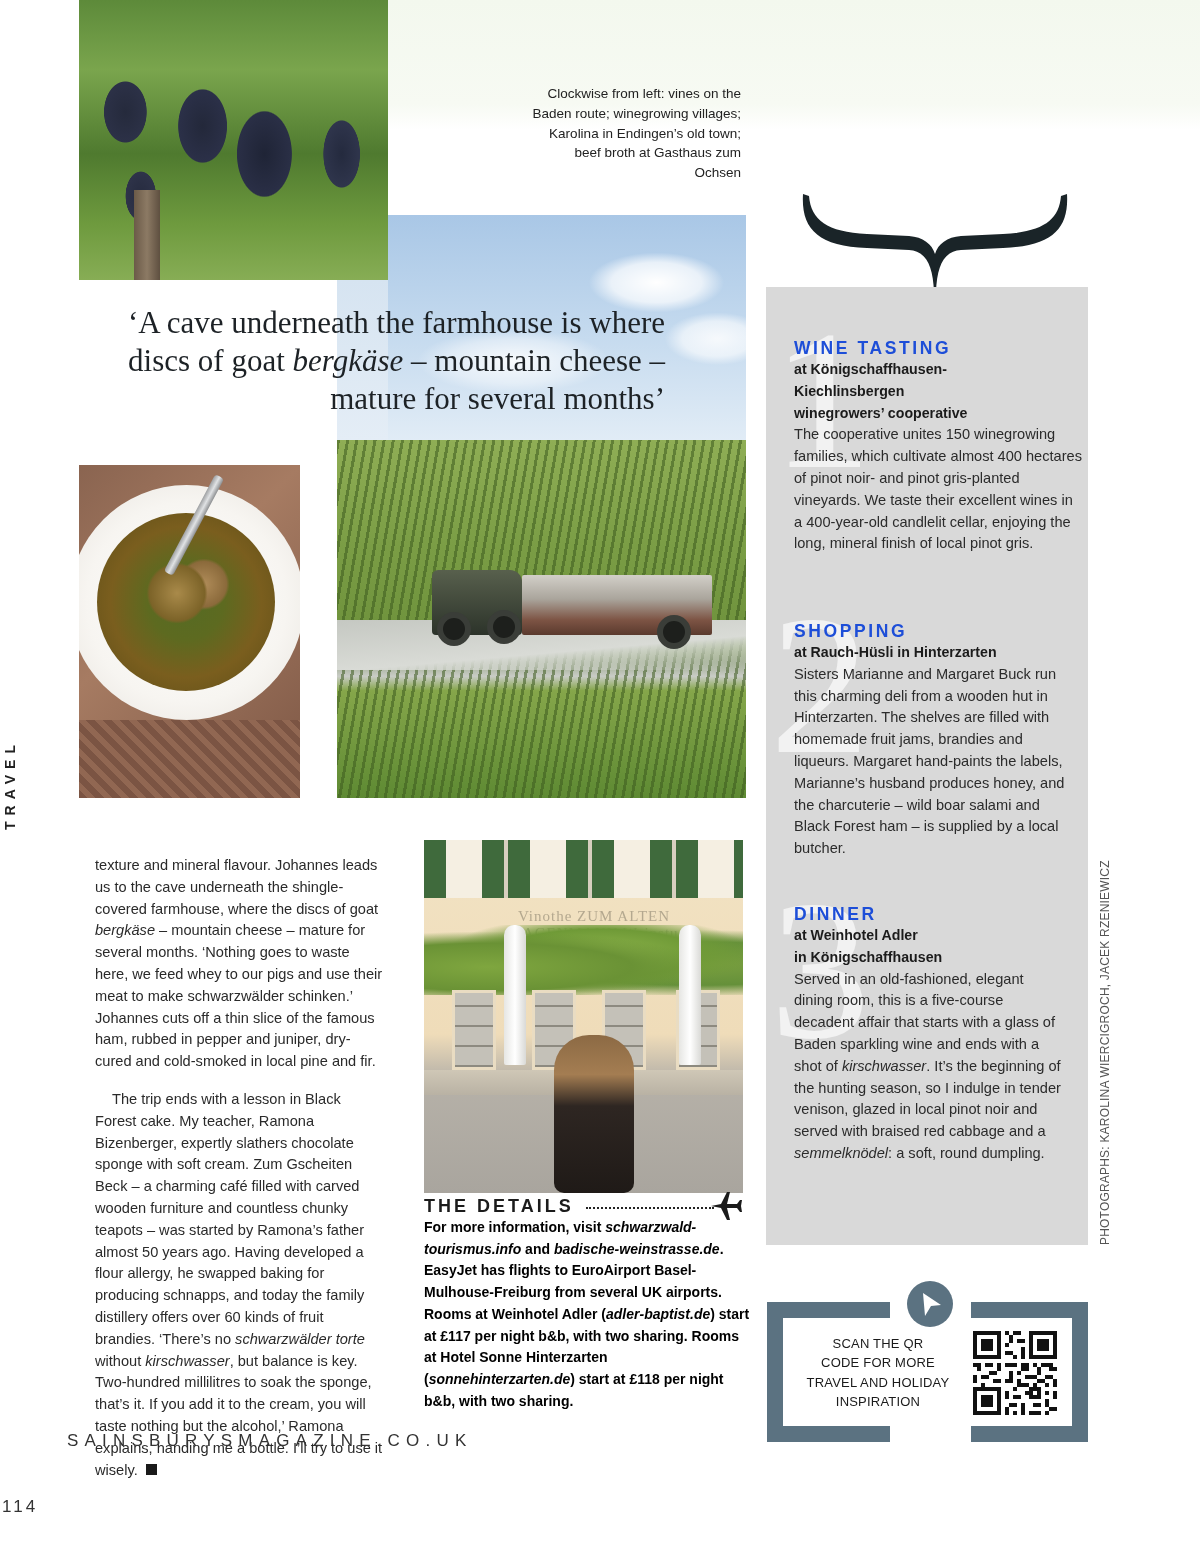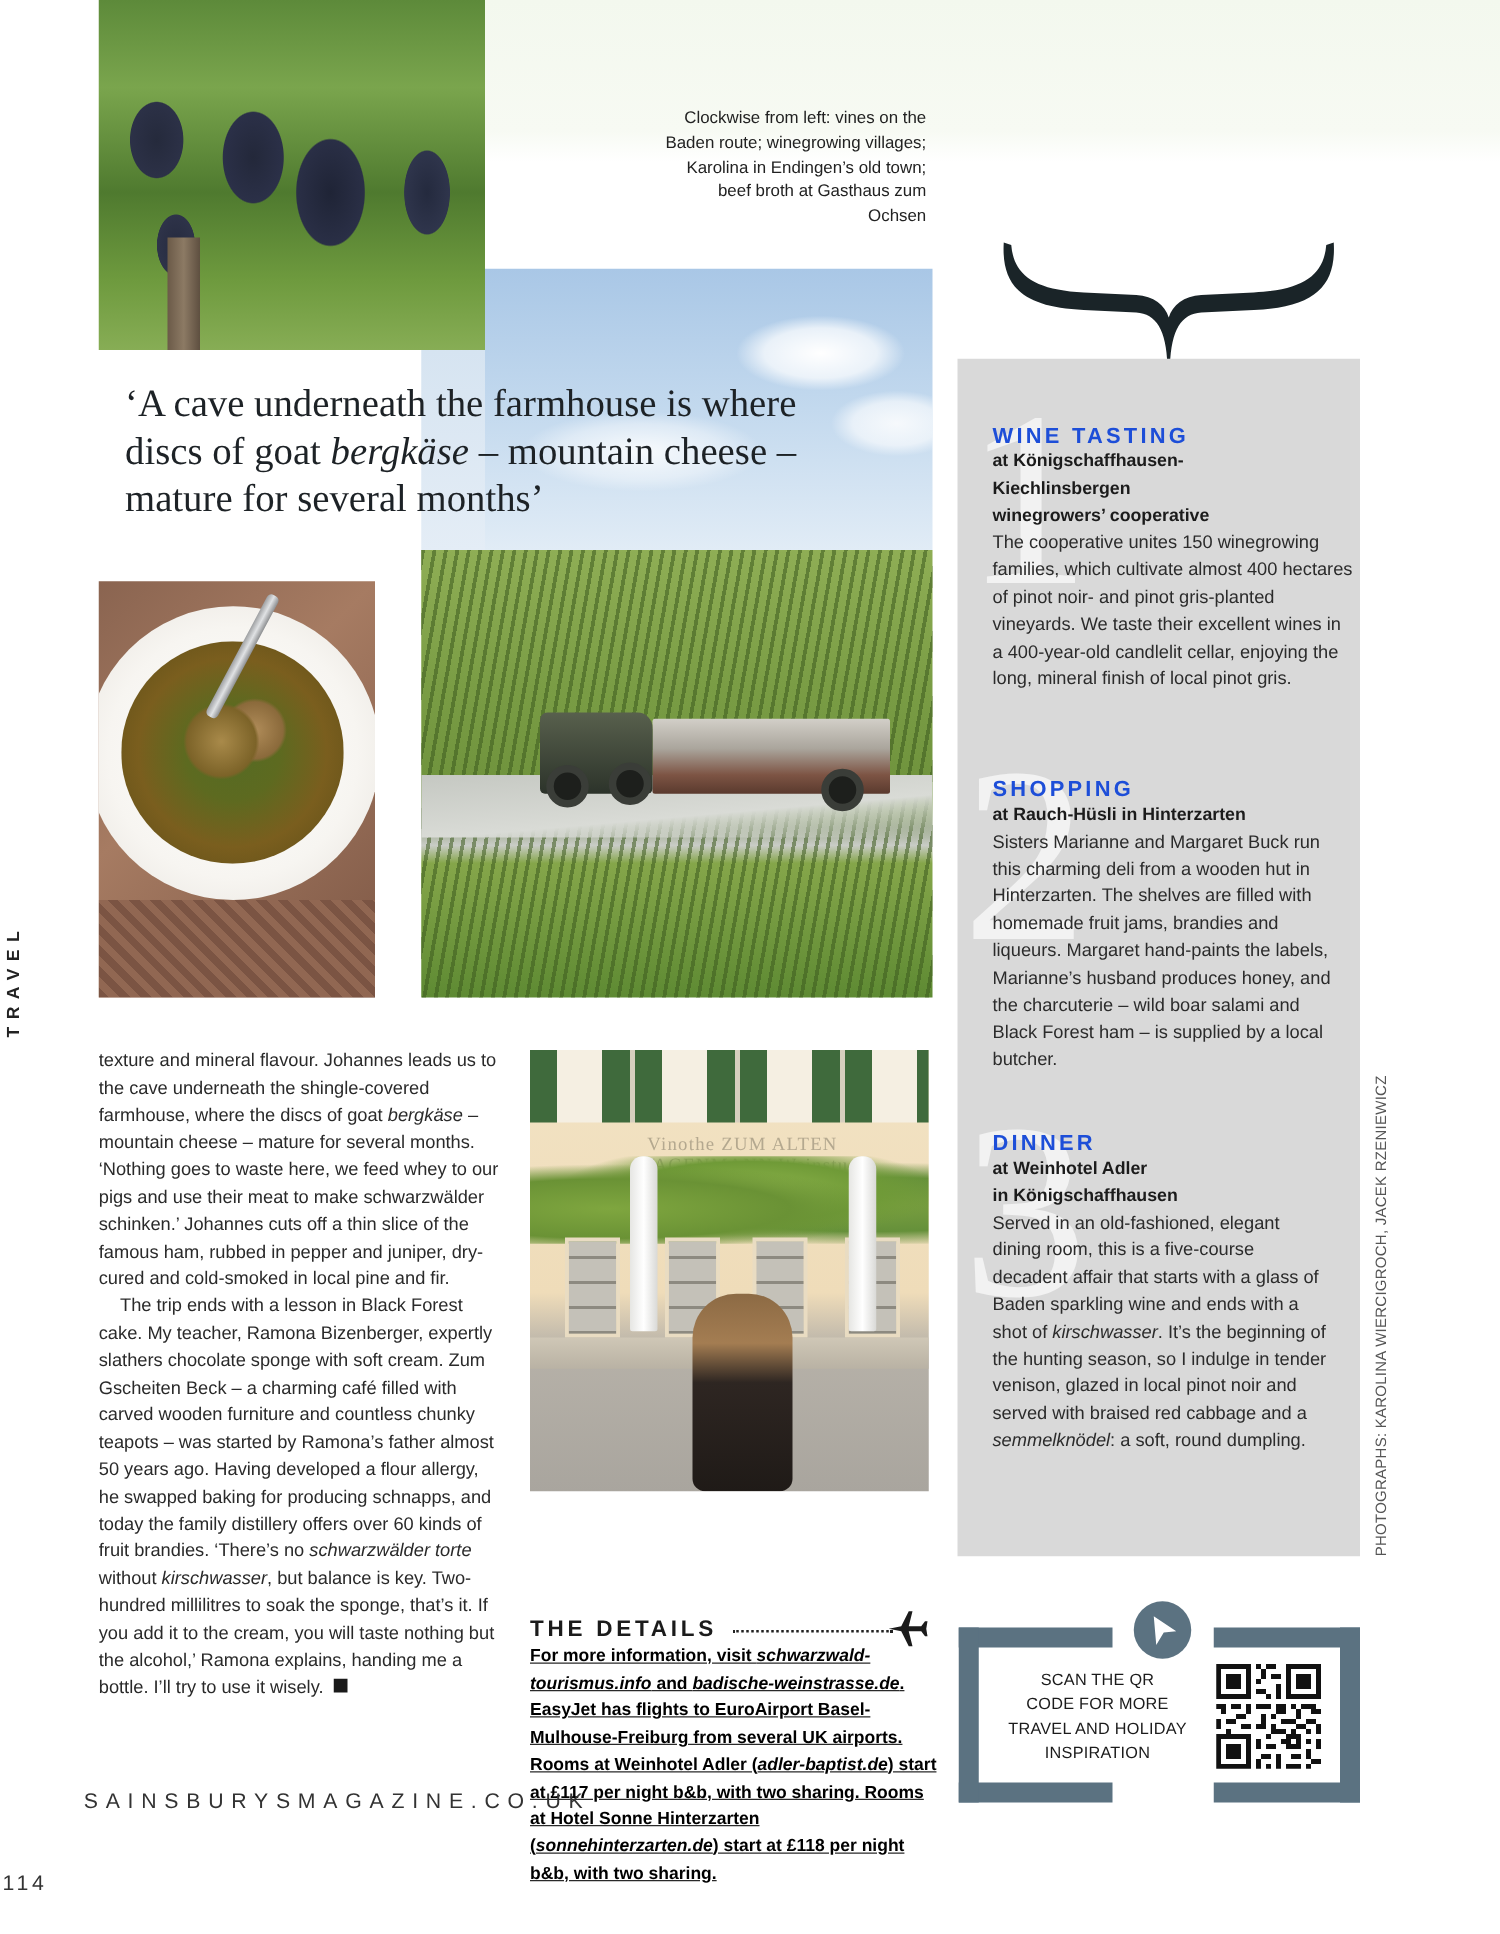--- a/index.html
+++ b/index.html
@@ -61,21 +61,21 @@
     background: linear-gradient(180deg, #f2e3c4 0%, #efdcb9 55%, #b6b1a8 68%, #a9a59e 100%);
   }
   .village .upper { left: 0; top: 0; width: 319px; height: 58px; background: repeating-linear-gradient(90deg, #3f6a3c 0 22px, #f5efe2 22px 58px, #3f6a3c 58px 80px, #d7cfbf 80px 84px); }
   .village .signtxt { left: 40px; top: 68px; width: 260px; text-align: center; font-family: "Liberation Serif", serif; color: #b4a88f; font-size: 15px; letter-spacing: 1px; }
   .village .ivy { left: 0; top: 85px; width: 319px; height: 70px; background: radial-gradient(ellipse at 20% 60%, #7fa63f 0%, #6a9235 40%, transparent 60%), radial-gradient(ellipse at 55% 40%, #8fb54c 0%, #6f9a37 40%, transparent 62%), radial-gradient(ellipse at 85% 55%, #7ba040 0%, #65903a 40%, transparent 62%); }
   .village .win { width: 44px; height: 80px; background: repeating-linear-gradient(0deg, #8d8a80 0 2px, #c4c1b8 2px 20px); border: 3px solid #e9dcc2; }
   .village .umb1, .village .umb2 { width: 22px; height: 140px; background: linear-gradient(90deg,#e6e6e3,#ffffff,#d9d9d6); border-radius: 10px 10px 2px 2px; }
   .village .woman { left: 130px; top: 195px; width: 80px; height: 158px; background: linear-gradient(180deg, #8c6a44 0%, #a47d52 25%, #2e2622 45%, #1f1a17 100%); border-radius: 35px 35px 10px 10px; }
 
   
-  .pullquote { left: 100px; top: 304px; width: 565px; text-align: left; font-family: "Liberation Serif", "DejaVu Serif", serif; font-size: 31px; line-height: 38px; color: #1d2226; }
+  .pullquote { left: 100px; top: 304px; width: 565px; text-align: right; font-family: "Liberation Serif", "DejaVu Serif", serif; font-size: 31px; line-height: 38px; color: #1d2226; }
   .pullquote em { font-style: italic; }
 
   
   .caption { left: 530px; top: 84px; width: 211px; text-align: right; font-size: 13.5px; line-height: 19.8px; color: #222; }
 
   
   .best-title { left: 800px; top: 132px; width: 280px; text-align: center; font-family: "Liberation Serif", "DejaVu Serif", serif; font-size: 42px; line-height: 42px; color: #1a2225; letter-spacing: 0.5px; }
   .brace { left: 797px; top: 188px; width: 275px; height: 105px; }
 
   .panel { left: 766px; top: 287px; width: 322px; height: 958px; background: #d9d9d9; }
@@ -85,27 +85,27 @@
   .sec .sub { font-size: 14.2px; font-weight: 700; color: #1b1b1b; line-height: 21.8px; }
   .sec .body { font-size: 14.6px; color: #2b2b2b; line-height: 21.8px; }
   .sec em { font-style: italic; }
 
   .credit { left: 1098px; top: 1245px; width: 420px; height: 20px; transform-origin: 0 0; transform: rotate(-90deg); font-size: 12px; letter-spacing: 0.2px; color: #555; white-space: nowrap; }
 
   .travel-tab { left: 2px; top: 830px; width: 120px; height: 20px; transform-origin: 0 0; transform: rotate(-90deg); font-size: 14px; letter-spacing: 6px; font-weight: 700; color: #222; white-space: nowrap; }
 
   
   .article { left: 79px; top: 839px; width: 322px; font-size: 14.6px; line-height: 21.8px; color: #2a2a2a; }
-  .article p { margin: 0; }
+  .article p { margin: 16px; }
   .article p.indent { text-indent: 17px; }
   .article em { font-style: italic; }
   .endmark { display: inline-block; width: 11px; height: 11px; background: #1a1a1a; margin-left: 8px; vertical-align: 0px; }
 
   
-  .details { left: 424px; top: 1292px; width: 330px; text-decoration: underline; }
+  .details { left: 424px; top: 1195px; width: 330px; }
   .details h3 { font-size: 18px; letter-spacing: 3px; font-weight: 700; color: #1b1b1b; line-height: 22px; display: inline-block; }
   .details .dots { position: absolute; left: 162px; top: 12px; width: 128px; border-top: 2px dotted #222; }
   .details .plane { position: absolute; left: 285px; top: -6px; width: 34px; height: 34px; }
   .details .body { font-size: 14px; line-height: 21.7px; font-weight: 700; color: #000000; margin-top: 0; }
   .details em { font-style: italic; }
 
   
   .qr-frame-l { left: 767px; top: 1302px; width: 123px; height: 140px; border: 16px solid #5b7281; border-right: none; }
   .qr-frame-r { left: 971px; top: 1302px; width: 117px; height: 140px; border: 16px solid #5b7281; border-left: none; }
   .qr-arrow { left: 907px; top: 1281px; width: 46px; height: 46px; border-radius: 50%; background: #5b7281; }

